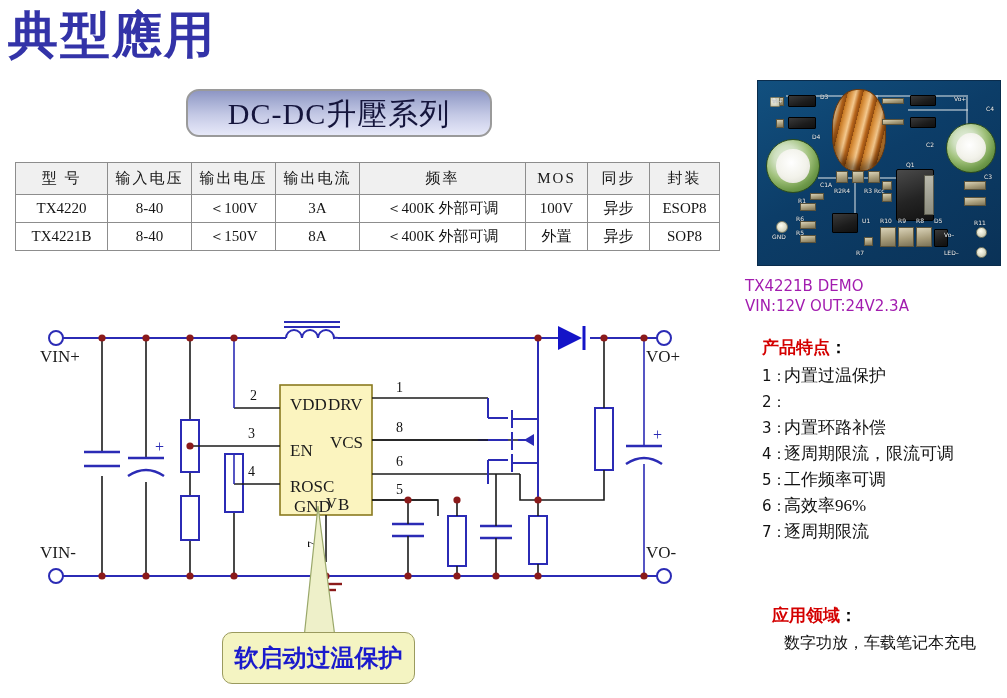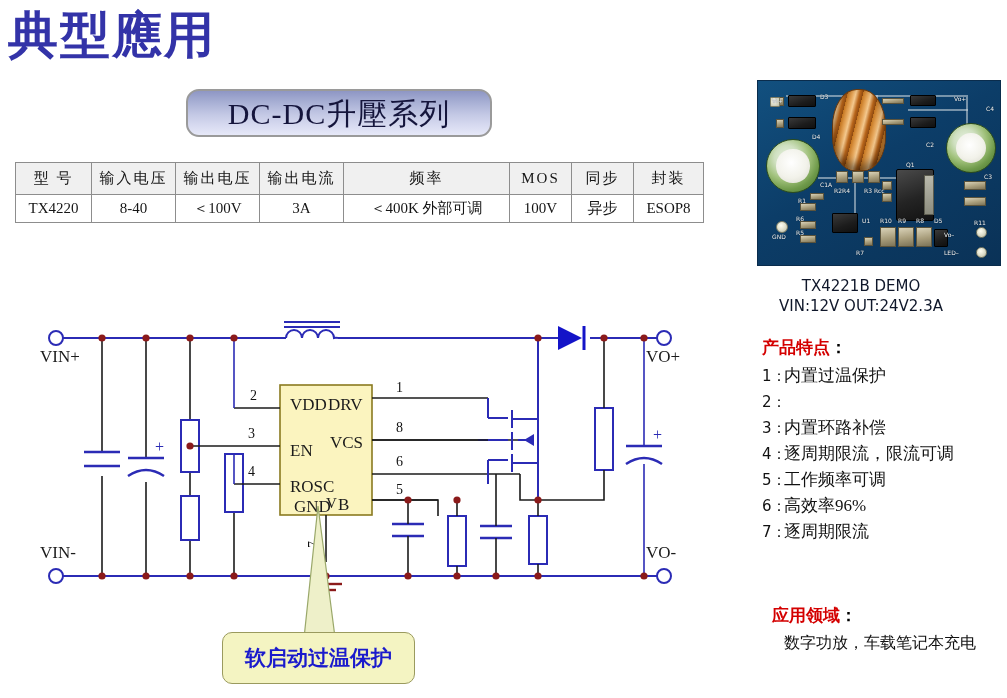--- a/index.html
+++ b/index.html
@@ -64,21 +64,21 @@
     height: 28px;
     font-weight: normal;
     white-space: nowrap;
   }
   #spec-table thead th {
     background: #f0f0f0;
     height: 32px;
     letter-spacing: 2px;
   }
   #spec-table td.freq { letter-spacing: 0px; }
-  .col-model  { width: 76px; }
+  .col-model  { width: 92px; }
   .col-vin    { width: 84px; }
   .col-vout   { width: 84px; margin-top: 38px; }
   .col-iout   { width: 84px; }
   .col-freq   { width: 166px; }
   .col-mos    { width: 62px; }
   .col-sync   { width: 62px; }
   .col-pkg    { width: 70px; }
 
   
   #pcb-photo {
@@ -134,27 +134,27 @@
     font-size: 6px;
     line-height: 7px;
     white-space: nowrap;
     text-shadow: 0 0 1px rgba(0,0,0,.8);
   }
   .pcb-trace { background: #cfd8de; opacity:.55; }
 
   
   #demo-caption {
     position: absolute;
-    left: 730px; top: 276px;
+    left: 745px; top: 276px;
     width: 262px;
-    text-align: center;
+    text-align: left;
     font-family: "DejaVu Sans", "Liberation Sans", sans-serif;
     font-size: 15px;
     line-height: 20px;
-    color: #0f172a;
+    color: #a21caf;
   }
 
   
   #features { position: absolute; left: 762px; top: 336px; width: 245px; }
   .sec-head {
     font-family: Liberation Serif, serif;
     font-weight: bold;
     font-size: 17px;
     color: #d40000;
     margin-bottom: 4px;
@@ -207,21 +207,21 @@
     left: 222px; top: 632px;
     width: 193px; height: 52px;
     background: #f4f4c2;
     border: 1px solid #9a9a5e;
     border-radius: 10px;
     display: flex; align-items: center; justify-content: center;
   }
   #callout-box .txt {
     font-family: "Liberation Serif", "DejaVu Serif", serif;
     font-weight: bold;
-    font-size: 21px;
+    font-size: 24px;
     color: #1a1acc;
     white-space: nowrap;
   }
 </style>
 </head>
 <body>
 
 <div id="page-title">典型應用</div>
 
 <div id="series-badge">
@@ -245,20 +245,30 @@
     <tr>
       <td>TX4220</td>
       <td>8-40</td>
       <td>＜100V</td>
       <td>3A</td>
       <td class="freq">＜400K  外部可调</td>
       <td>100V</td>
       <td>异步</td>
       <td>ESOP8</td>
     </tr>
+    <tr>
+      <td>TX4221B</td>
+      <td>8-40</td>
+      <td>＜150V</td>
+      <td>8A</td>
+      <td class="freq">＜400K  外部可调</td>
+      <td>外置</td>
+      <td>异步</td>
+      <td>SOP8</td>
+    </tr>
   </tbody>
 </table>
 
 <div id="pcb-photo">
   <div class="pcb-inner">
     <div class="pcb-sub"></div>
 
     <div class="pc pcb-trace" style="left:28px;top:14px;width:180px;height:2px;"></div>
     <div class="pc pcb-trace" style="left:118px;top:14px;width:2px;height:36px;"></div>
     <div class="pc pcb-trace" style="left:150px;top:28px;width:60px;height:2px;"></div>

